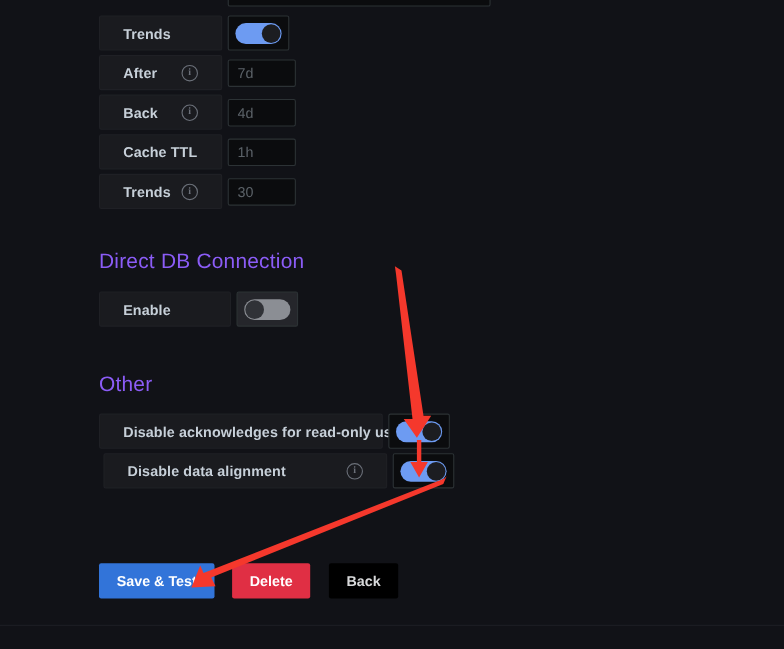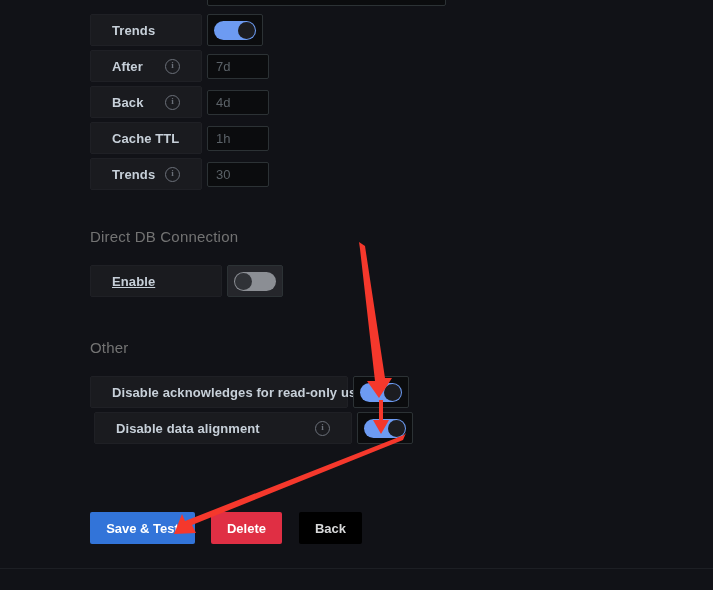--- a/index.html
+++ b/index.html
@@ -117,23 +117,23 @@
   .switch.on .knob {
     left: 24px;
     background: #1c1d21;
   }
   .switch.off .knob { background: #303237; }
   .switch.off { background: #8b8e94; }
 
   
   .section-title {
     position: absolute;
-    font-size: 15px;
+    font-size: 19px;
     font-weight: normal;
-    color: #737373;
+    color: #8b5cf6;
     letter-spacing: .2px;
   }
 
   
   .partial-input {
     position: absolute;
     box-sizing: border-box;
     background: #0b0c0e;
     border: 1px solid #2c3235;
     border-radius: 2px;
@@ -223,21 +223,21 @@
     <div class="field-label" style="width:112px;">
       <span class="lbl-text">Trends</span>
       <span class="info-icon">i</span>
     </div>
     <input class="text-input" type="text" style="width: 62px;" placeholder="30">
   </div>
 
   <div class="section-title" style="left:90px; top:228px;">Direct DB Connection</div>
 
   <div class="field-row" style="left:90px; top:265px; width:320px;">
-    <div class="field-label" style="width:132px;text-decoration:underline;">
+    <div class="field-label" style="width:120px;">
       <span class="lbl-text">Enable</span>
     </div>
     <div class="switch-box plain">
       <div class="switch off">
         <div class="knob"></div>
       </div>
     </div>
   </div>
 
   <div class="section-title" style="left:90px; top:339px;">Other</div>

